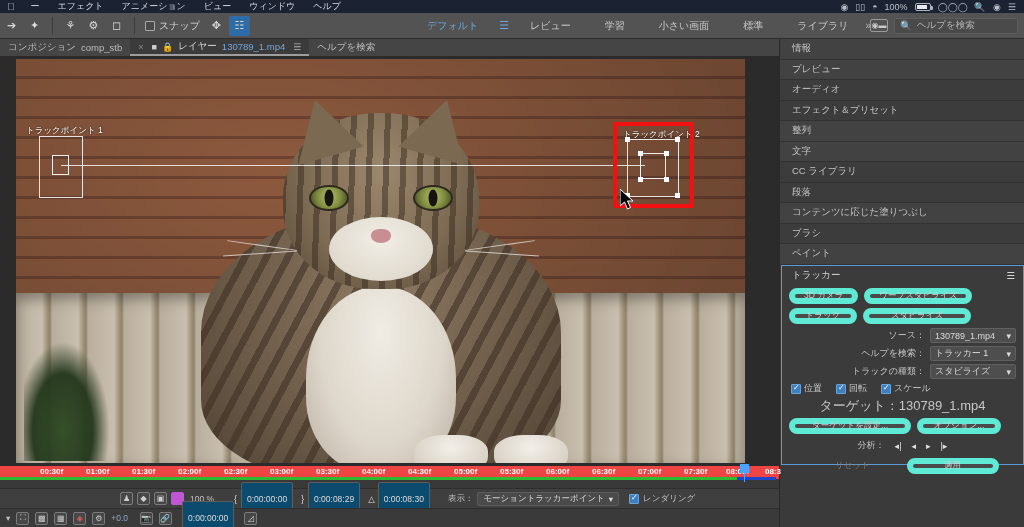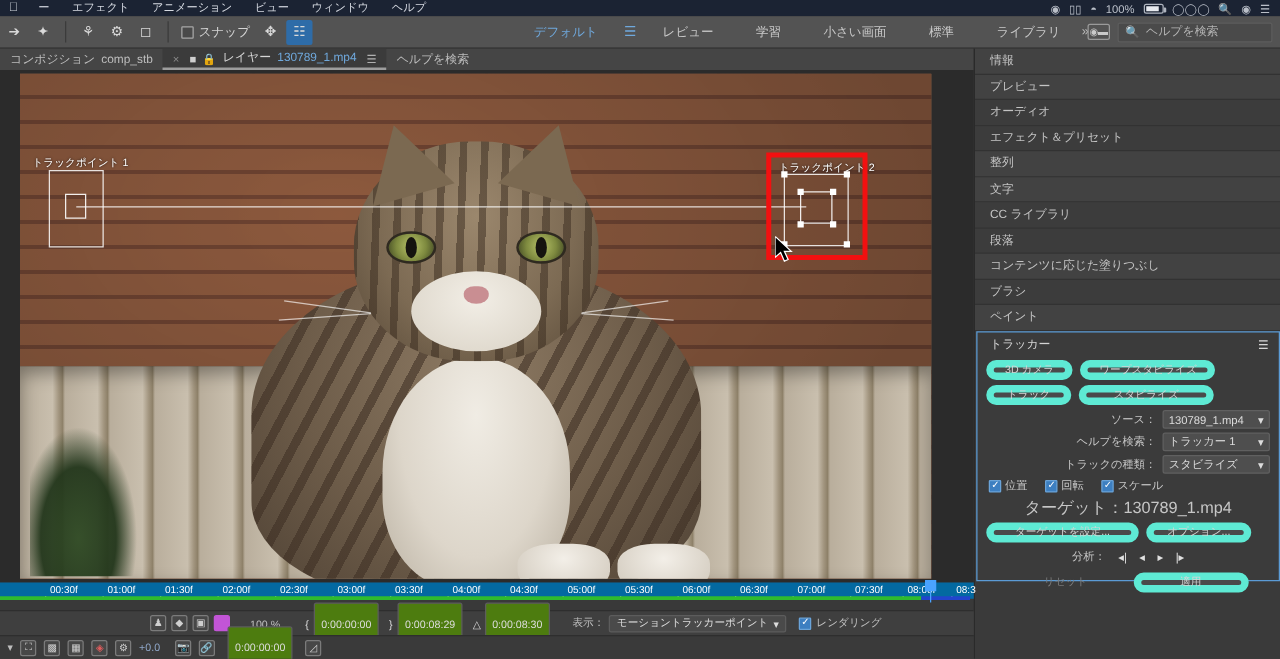--- a/index.html
+++ b/index.html
@@ -205,22 +205,22 @@
   .cbx.blue::after { content:"✓"; position:absolute; left:1px; top:-2px; font-size:8px; color:#fff; }
   .target-line { text-align: center; font-size: 13px; color: #c6c6c6; margin: 2px 0 3px; }
   .analyze { display: flex; align-items: center; justify-content: center; gap: 10px; font-size: 9px; color: #c6c6c6; margin-top: 5px; }
   .an-ic { color: #e0e0e0; font-size: 9px; }
   .final-row { display: flex; gap: 8px; justify-content: center; margin-top: 6px; }
   .ae-btn.dis { color: #7c7c7c; border-color: #6a6a6a; background: #3f3f3f; }
 
   
   .tl-ruler {
     position: absolute; left: 0; top: 466px; width: 779px; height: 13px;
-    background: #0369a1; display: flex; align-items: center;
-    font-size: 8px; color: #ffffff;
+    background: #ef4444; display: flex; align-items: center;
+    font-size: 8px; color: #ffffff; font-weight: bold;
   }
   .tick { position: absolute; top: 1px; white-space: nowrap; }
   .tick::before { content:""; position:absolute; left:-4px; top:10px; width:1px; height:3px; background:#fff; }
   .greenbar { position: absolute; left: 0; top: 477px; width: 737px; height: 3px; background: #2fbb2f; }
   .bluebar { position: absolute; left: 737px; top: 477px; width: 39px; height: 3px; background: #2244cc; }
   .playhead { position: absolute; top: 464px; width: 9px; height: 9px; background: #4aa3ff; }
   .ph-line { position: absolute; top: 473px; width: 1px; height: 9px; background: #4aa3ff; }
 
   .tl-bar1 {
     position: absolute; left: 0; top: 488px; width: 779px; height: 20px;
@@ -231,21 +231,21 @@
     position: absolute; left: 0; top: 508px; width: 779px; height: 19px;
     background: #3a3a3a; display: flex; align-items: center; gap: 6px;
     padding-left: 6px; font-size: 8.5px; color: #bdbdbd; border-top: 1px solid #2e2e2e;
   }
   .sq {
     width: 13px; height: 13px; border: 1px solid #7b7b7b; border-radius: 2px;
     display: flex; align-items: center; justify-content: center; font-size: 8px; color: #cfcfcf;
     background: #474747;
   }
   .tc-box {
-    height: 13px; background: #4d7c0f; border: 1px solid #5d5d5d; border-radius: 2px;
+    height: 13px; background: #0c4a6e; border: 1px solid #5d5d5d; border-radius: 2px;
     padding: 16px 5px; display: flex; align-items: center; font-size: 8.5px; color: #dcdcdc;
   }
   .dropdown-sm {
     display: flex; align-items: center; gap: 4px; height: 14px; padding: 0 5px;
     background: #4a4a4a; border: 1px solid #5c5c5c; border-radius: 2px; font-size: 8.5px; color: #ddd;
   }
 </style>
 </head>
 <body>
 
@@ -494,21 +494,21 @@
   <div class="greenbar"></div>
   <div class="bluebar"></div>
   <div class="playhead" style="left:740px"></div>
   <div class="ph-line" style="left:744px"></div>
 
   <div class="tl-bar1">
     <span style="margin-left:120px" class="sq">♟</span>
     <span style="margin-left:4px" class="sq">◆</span>
     <span style="margin-left:4px" class="sq">▣</span>
     <span style="margin-left:4px; background:#c255d6; border-color:#c255d6" class="sq"></span>
-    <span style="margin-left:16px">100 %</span>
+    <span style="margin-left:6px">100 %</span>
 
     <span style="margin-left:20px; color:#ddd">{</span>
     <span class="tc-box" style="margin-left:4px">0:00:00:00</span>
     <span style="margin-left:8px; color:#ddd">}</span>
     <span class="tc-box" style="margin-left:4px">0:00:08:29</span>
     <span style="margin-left:8px; color:#ddd">△</span>
     <span class="tc-box" style="margin-left:3px">0:00:08:30</span>
 
     <span style="margin-left:18px">表示：</span>
     <span class="dropdown-sm" style="margin-left:4px">

